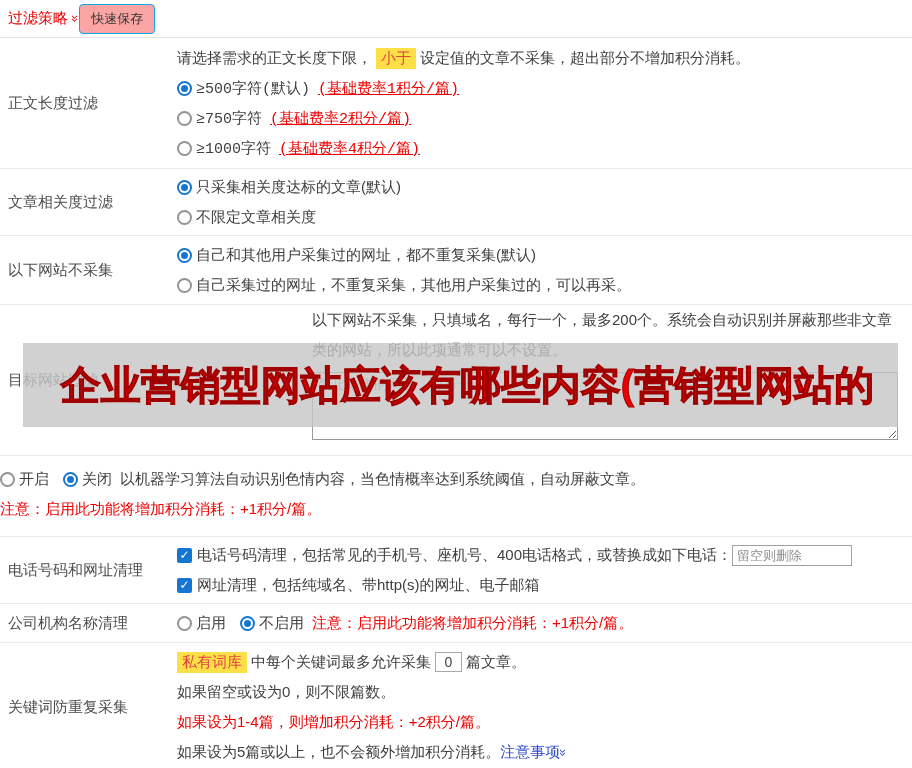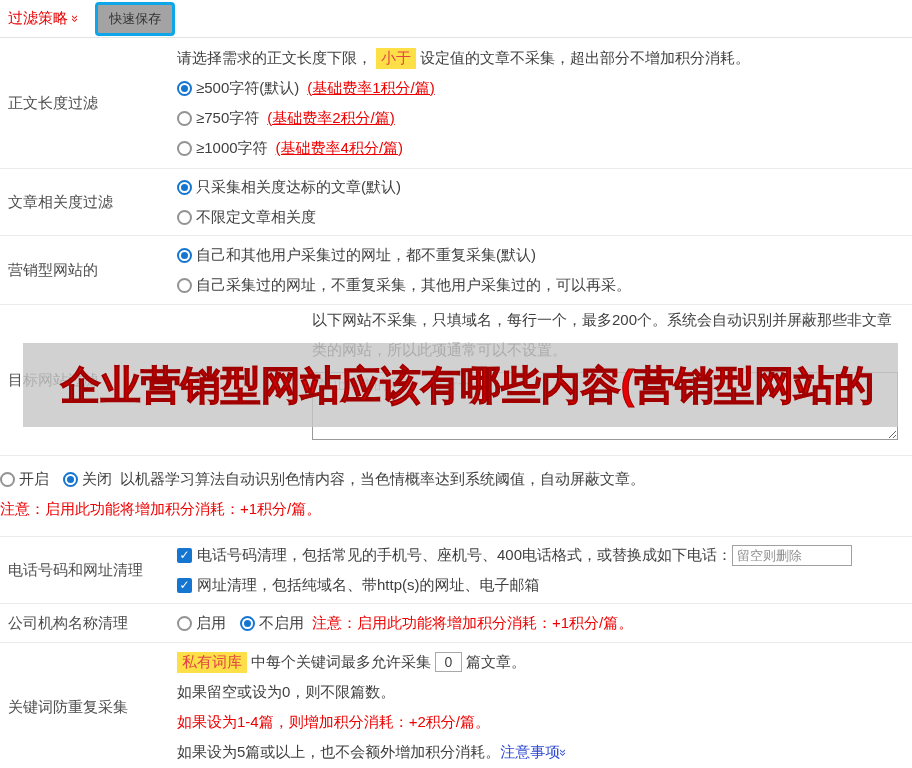--- a/index.html
+++ b/index.html
@@ -2,26 +2,26 @@
 <html><head>
 <meta charset="utf-8">
 <style>
   html,body{margin:0;padding:0;background:#fff;}
   body{width:912px;font-family:"Liberation Sans","DejaVu Sans",sans-serif;font-size:15px;color:#3f3f3f;position:relative;}
   .topbar{height:38px;display:flex;align-items:center;justify-content:flex-start;padding:0 8px;border-bottom:1px solid #e3e3e3;box-sizing:border-box;}
   .page-title{color:#e60000;font-size:15px;display:flex;align-items:center;gap:4px;}
   .chev{display:inline-block;transform:rotate(90deg);font-size:13px;line-height:1;}
   .chev.red{color:#e60000;}
   .chev.blue{color:#2f4ad0;}
-  .save-btn{border:3px solid #0ea5e9;border-radius:4px;background:#a3a3a3;color:#333;font-size:13px;padding:5px 11px;font-family:inherit;margin-left:16px;}
+  .save-btn{border:1px solid #0ea5e9;border-radius:4px;background:#fca5a5;color:#333;font-size:13px;padding:5px 11px;font-family:inherit;}
   .row{display:flex;border-bottom:1px solid #ebebeb;box-sizing:border-box;}
   .row-label{width:177px;flex:none;padding-left:8px;display:flex;align-items:center;color:#4d4d4d;box-sizing:border-box;}
   .row-content{flex:1;padding-right:6px;}
   .line{height:30px;display:flex;align-items:center;white-space:nowrap;}
-  .pad5{padding:5px 0;} .pad3{padding:3px 0;} .pad4{padding:4px 0;} .pad8{padding:8px 0 12px 0;}
+  .pad5{padding:5px 0;font-family:Liberation Mono, monospace;} .pad3{padding:3px 0;} .pad4{padding:4px 0;} .pad8{padding:8px 0 12px 0;}
   .radio{width:15px;height:15px;border-radius:50%;box-sizing:border-box;display:inline-block;flex:none;margin-right:4px;background:#fff;}
   .radio.unsel{border:2px solid #939393;}
   .radio.sel{border:2px solid #1576d2;position:relative;}
   .radio.sel::after{content:"";position:absolute;left:2px;top:2px;width:7px;height:7px;border-radius:50%;background:#1576d2;}
   .checkbox{width:15px;height:15px;flex:none;background:#1576d2;border-radius:2px;color:#fff;font-size:12px;line-height:15px;text-align:center;margin-right:5px;}
   .red{color:#ee0000;}
   .underline{text-decoration:underline;}
   .badge{color:#e04444;background:#fde047;padding:1px 5px;margin:0 4px;}
   .link{color:#2f4ad0;cursor:pointer;}
   .gap-l{margin-left:14px;}
@@ -81,21 +81,21 @@
       <span>只采集相关度达标的文章(默认)</span>
     </div>
     <div class="line">
       <span class="radio unsel"></span>
       <span>不限定文章相关度</span>
     </div>
   </div>
 </div>
 
 <div class="row">
-  <div class="row-label">营销型网站的</div>
+  <div class="row-label">以下网站不采集</div>
   <div class="row-content pad4">
     <div class="line">
       <span class="radio sel"></span>
       <span>自己和其他用户采集过的网址，都不重复采集(默认)</span>
     </div>
     <div class="line">
       <span class="radio unsel"></span>
       <span>自己采集过的网址，不重复采集，其他用户采集过的，可以再采。</span>
     </div>
   </div>

